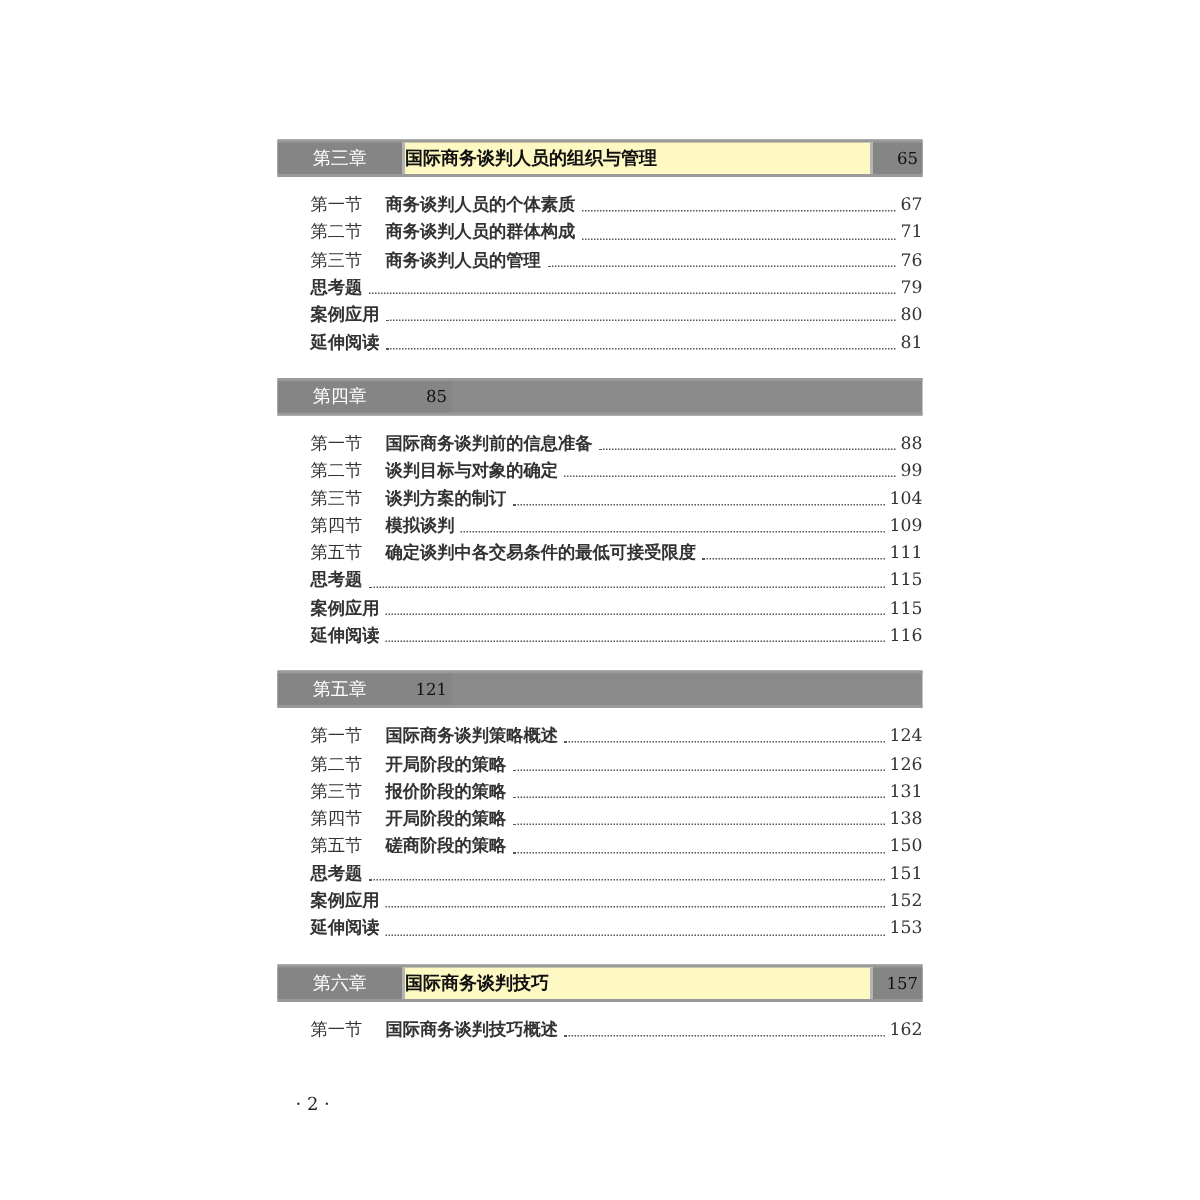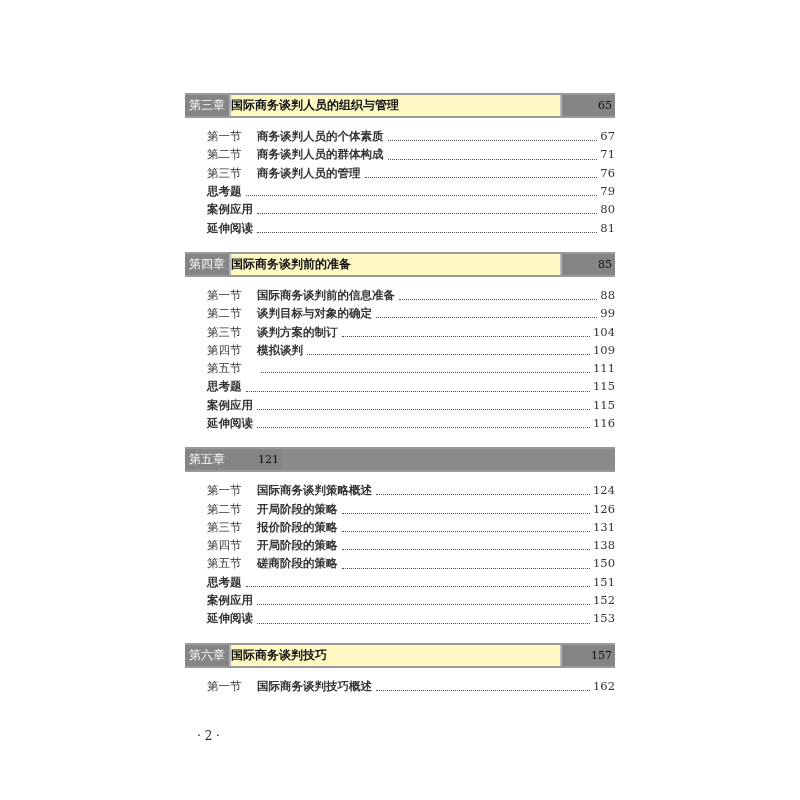--- a/index.html
+++ b/index.html
@@ -2,27 +2,27 @@
 <html><head>
 <meta charset="utf-8">
 <style>
   html, body { margin: 0; padding: 0; background: #ffffff; }
   body { width: 800px; height: 800px; position: relative; overflow: hidden;
          font-family: "DejaVu Serif", "Liberation Serif", serif; color: #222; }
   .toc { position: absolute; left: 185px; top: 93px; width: 430px; }
   .chapter { margin-bottom: 12px; }
   .ch-bar { display: flex; height: 25px; background: #8a8a8a; border-top: 2px solid #9a9a9a;
             border-bottom: 2px solid #9a9a9a; box-sizing: border-box; align-items: stretch; }
-  .ch-label { width: 44px; background: #858585; color: #ffffff; font-size: 12px;
+  .ch-label { width: 83px; background: #858585; color: #ffffff; font-size: 12px;
               display: flex; align-items: center; justify-content: center;
               font-family: "DejaVu Sans", "Liberation Sans", sans-serif; }
   .ch-title { flex: 1; background: #fef9c3; border-left: 2px solid #b5b5b5; border-right: 2px solid #b5b5b5;
               font-size: 12px; font-weight: bold; display: flex; align-items: center; padding-left: 0;
               font-family: "DejaVu Sans", "Liberation Sans", sans-serif; color: #111; }
-  .ch-page { width: 53px; background: #858585; color: #111; font-size: 11px;
+  .ch-page { width: 33px; background: #858585; color: #111; font-size: 11px;
              display: flex; align-items: center; justify-content: flex-end; padding-right: 3px; box-sizing: border-box; }
   .entries { padding-top: 9px; padding-left: 22px; }
   .entry { display: flex; align-items: center; height: 18.3px; font-size: 11.5px; line-height: 18px; color: #333; }
   .entry .num { width: 50px; flex: none; white-space: nowrap; }
   .entry .text { flex: none; white-space: nowrap; font-weight: bold; }
   .entry .leader { flex: 1; border-bottom: 1.5px dotted #555; margin: 0 3px 4px 4px; height: 0; align-self: flex-end; }
   .entry .pg { flex: none; text-align: right; min-width: 14px; }
   .page-footer { position: absolute; left: 197px; top: 729px; font-size: 12px; color: #222; }
 </style>
 </head>
@@ -69,21 +69,20 @@
           <span class="text">延伸阅读</span>
           <span class="leader"></span>
           <span class="pg">81</span>
         </div>
     </div>
   </div>
 
   <div class="chapter" style="margin-bottom:15px;">
     <div class="ch-bar">
       <div class="ch-label">第四章</div>
-      <div class="ch-title">国际商务谈判前的准备</div>
       <div class="ch-page">85</div>
     </div>
     <div class="entries">
       <div class="entry">
           <span class="num">第一节</span>
           <span class="text">国际商务谈判前的信息准备</span>
           <span class="leader"></span>
           <span class="pg">88</span>
         </div>
       <div class="entry">
@@ -99,20 +98,21 @@
           <span class="pg">104</span>
         </div>
       <div class="entry">
           <span class="num">第四节</span>
           <span class="text">模拟谈判</span>
           <span class="leader"></span>
           <span class="pg">109</span>
         </div>
       <div class="entry">
           <span class="num">第五节</span>
+          <span class="text">确定谈判中各交易条件的最低可接受限度</span>
           <span class="leader"></span>
           <span class="pg">111</span>
         </div>
       <div class="entry plain">
           <span class="text">思考题</span>
           <span class="leader"></span>
           <span class="pg">115</span>
         </div>
       <div class="entry plain">
           <span class="text">案例应用</span>

